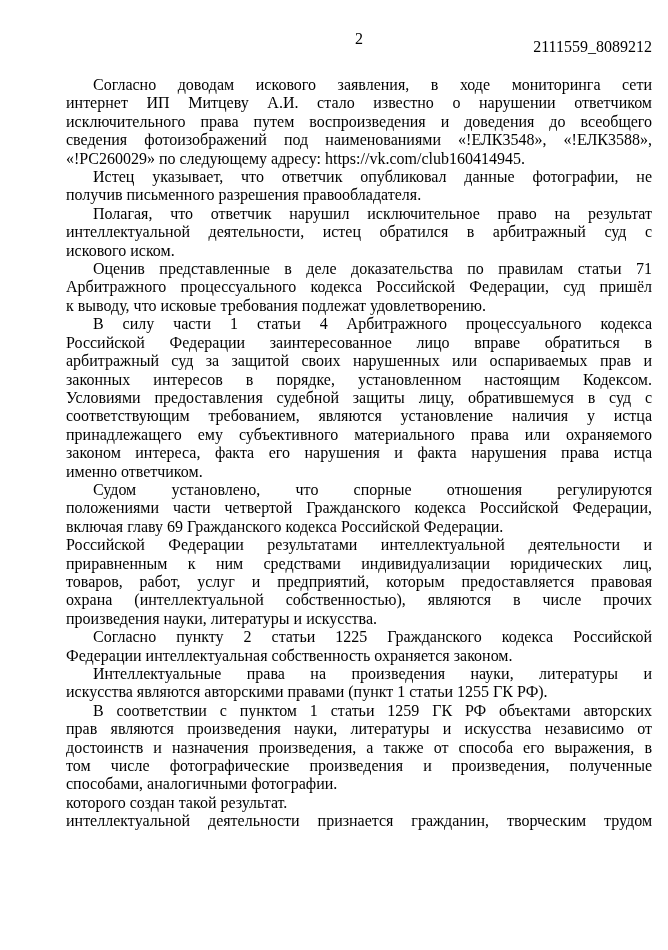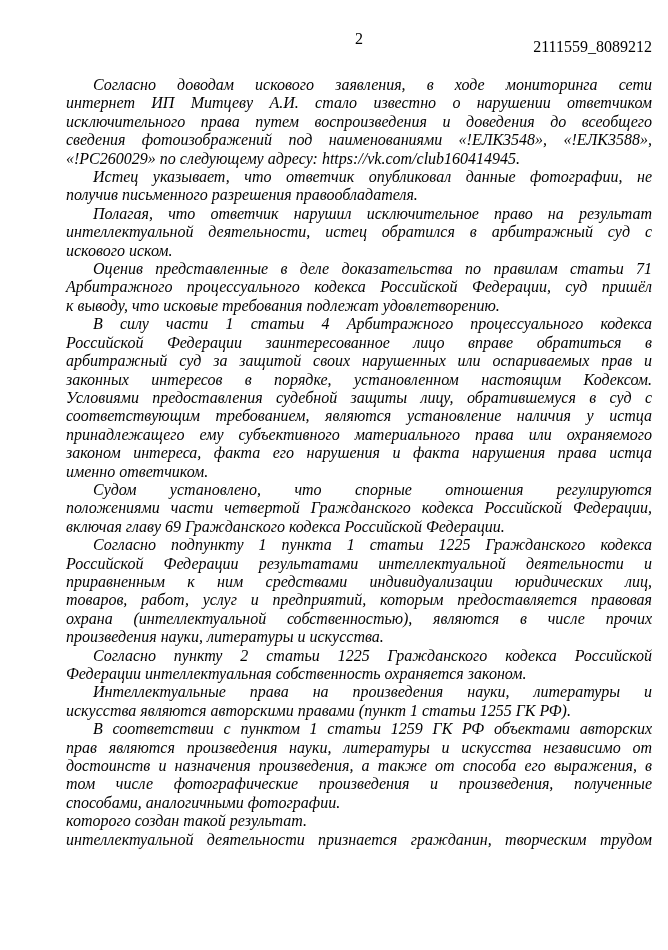--- a/index.html
+++ b/index.html
@@ -31,21 +31,20 @@
     right: 0;
     top: 8px;
     white-space: nowrap;
   }
   .doc-body {
     position: absolute;
     top: 76px;
     left: 66px;
     width: 586px;
     line-height: 18.4px;
-    font-style: italic;
   }
   p.para { margin: 0; padding: 0; }
   .ln {
     text-align: justify;
     text-align-last: justify;
     -moz-text-align-last: justify;
   }
   .ln.first { text-indent: 27px; }
   .ln.last {
     text-align-last: left;
@@ -101,21 +100,20 @@
       <span class="ln last" style="display:block">именно ответчиком.</span>
     </p>
 
     <p class="para">
       <span class="ln first" style="display:block">Судом установлено, что спорные отношения регулируются</span>
       <span class="ln" style="display:block">положениями части четвертой Гражданского кодекса Российской Федерации,</span>
       <span class="ln last" style="display:block">включая главу 69 Гражданского кодекса Российской Федерации.</span>
     </p>
 
     <p class="para">
-      <span class="ln first" style="display:block">Согласно подпункту 1 пункта 1 статьи 1225 Гражданского кодекса</span>
       <span class="ln" style="display:block">Российской Федерации результатами интеллектуальной деятельности и</span>
       <span class="ln" style="display:block">приравненным к ним средствами индивидуализации юридических лиц,</span>
       <span class="ln" style="display:block">товаров, работ, услуг и предприятий, которым предоставляется правовая</span>
       <span class="ln" style="display:block">охрана (интеллектуальной собственностью), являются в числе прочих</span>
       <span class="ln last" style="display:block">произведения науки, литературы и искусства.</span>
     </p>
 
     <p class="para">
       <span class="ln first" style="display:block">Согласно пункту 2 статьи 1225 Гражданского кодекса Российской</span>
       <span class="ln last" style="display:block">Федерации интеллектуальная собственность охраняется законом.</span>

